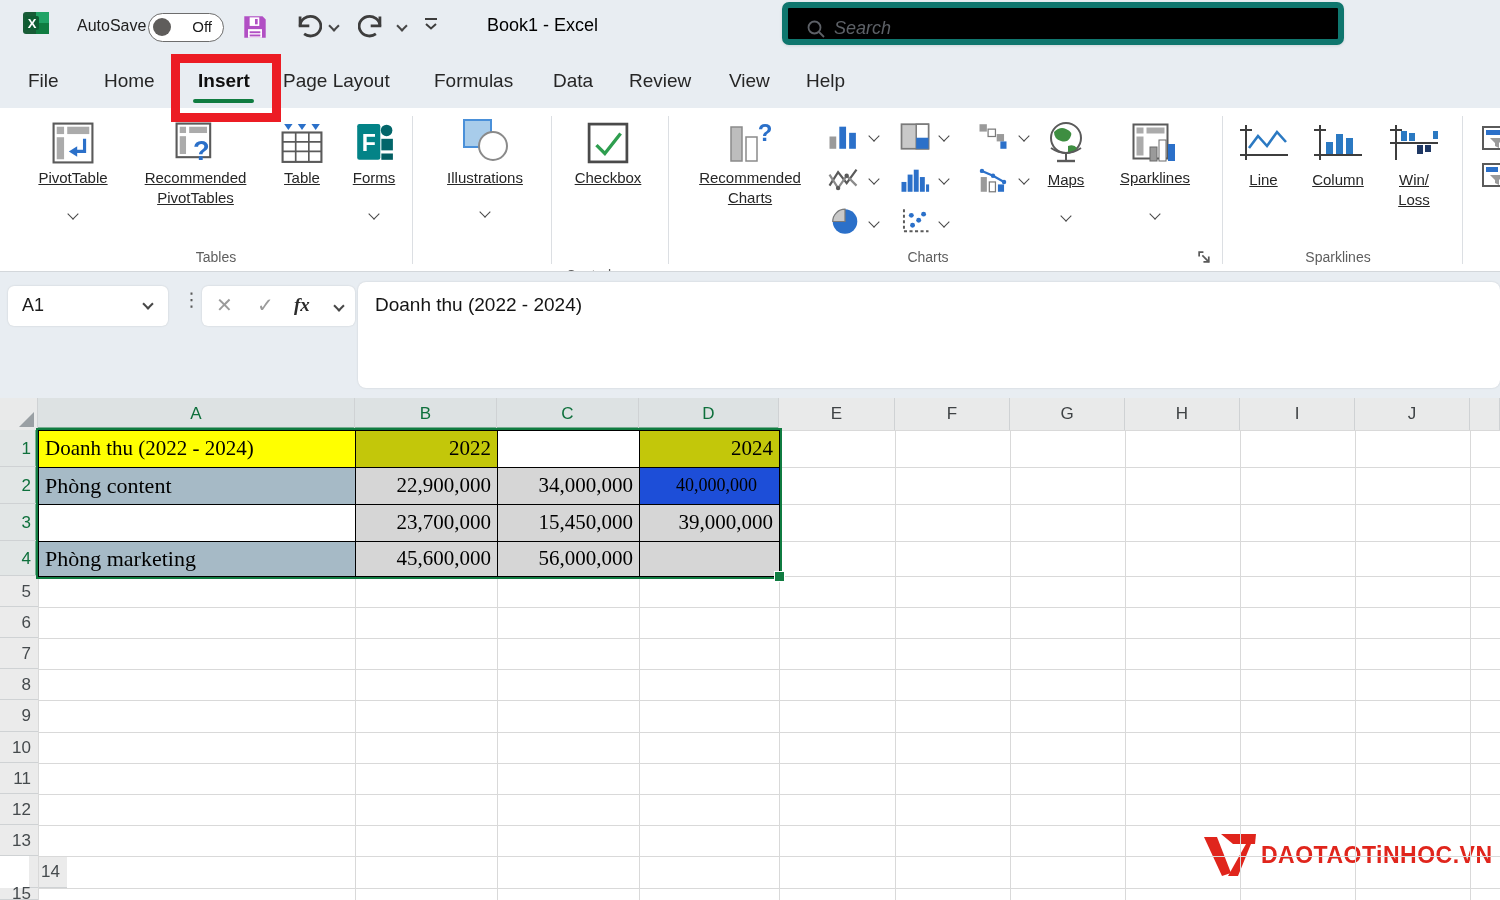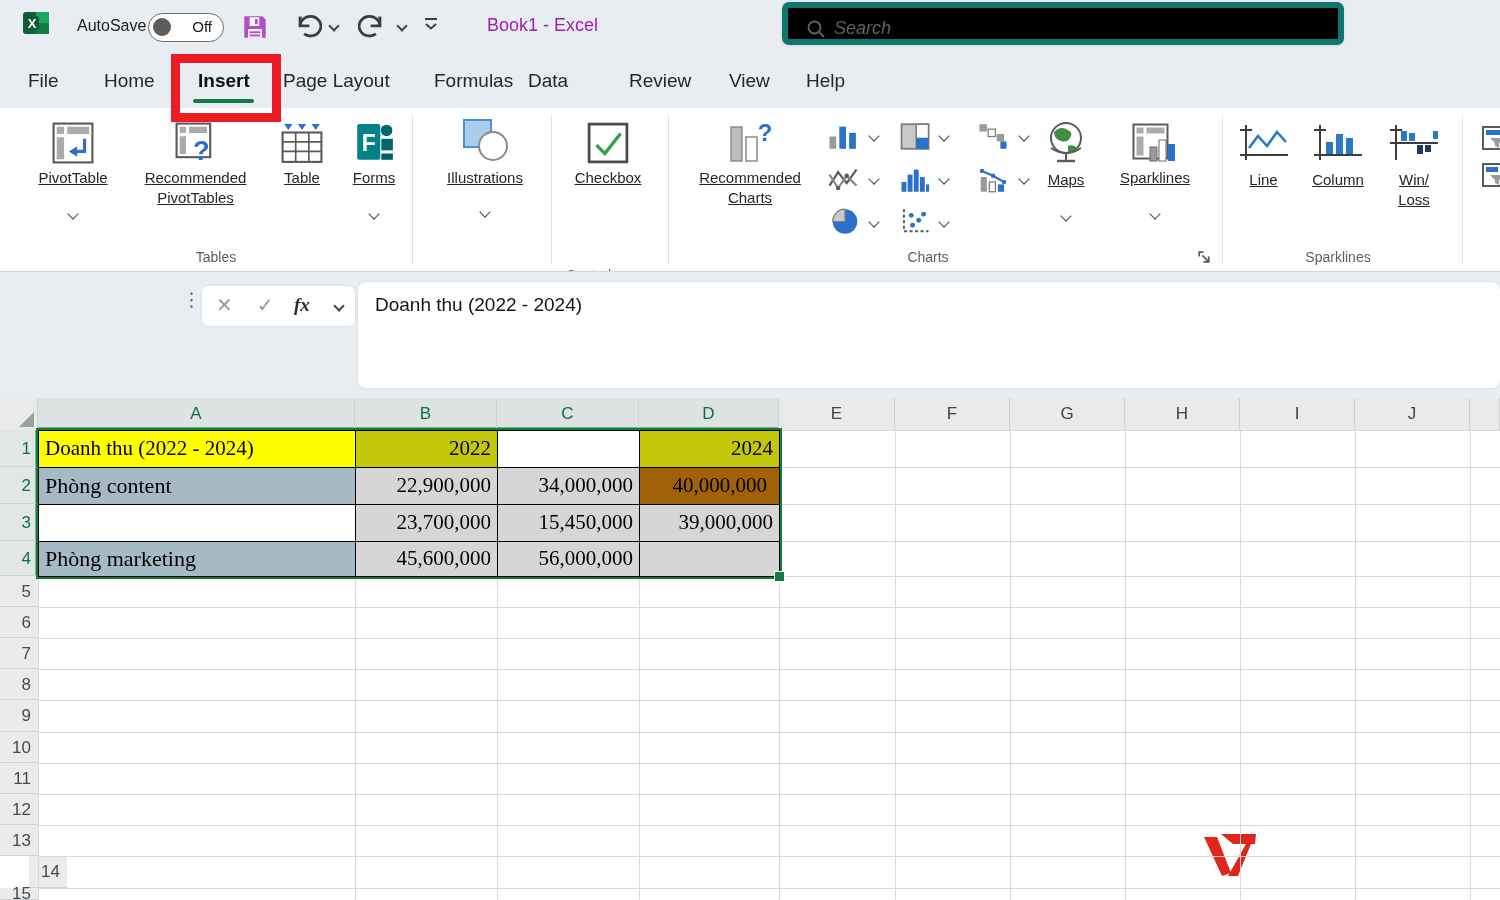--- a/index.html
+++ b/index.html
@@ -8,21 +8,21 @@
   .abs{position:absolute;}
 
   
   .titlebar{position:absolute;left:0;top:0;width:1500px;height:56px;background:#E8EDF2;}
   .tabrow{position:absolute;left:0;top:56px;width:1500px;height:52px;background:#E8EDF2;}
   .qa-label{font-size:16px;color:#202020;}
   .toggle{position:absolute;left:148px;top:13px;width:76px;height:29px;background:#fff;
           border:1.5px solid #6d6d6d;border-radius:15px;box-sizing:border-box;}
   .toggle .thumb{position:absolute;left:4px;top:3.5px;width:18px;height:18px;border-radius:50%;background:#5f5d5b;}
   .toggle .state{position:absolute;right:11px;top:4px;font-size:15px;color:#1b1b1b;}
-  .doc-title{font-size:18px;color:#a21caf;}
+  .doc-title{font-size:18px;color:#000000;}
   .searchbox{position:absolute;left:782px;top:2px;width:562px;height:43px;background:#000000;
              border:6px solid #0f766e;border-radius:7px;box-sizing:border-box;
              box-shadow:0 1px 3px rgba(0,0,0,.10);font-style:italic;}
   .searchbox .ph{position:absolute;left:46px;top:10px;font-size:18px;color:#5d6167;}
   .chev{display:inline-block;width:8px;height:8px;border-right:2px solid #474747;border-bottom:2px solid #474747;
         transform:rotate(45deg);}
   .chev.sm{width:6px;height:6px;}
 
   
   .rtab{position:absolute;top:14px;font-size:19px;color:#262626;cursor:default;}
@@ -131,21 +131,21 @@
       <span class="ph">Search</span>
     </div>
   </div>
 
   <div class="tabrow">
     <span class="rtab" style="left:28px;">File</span>
     <span class="rtab" style="left:104px;">Home</span>
     <span class="rtab active" style="left:198px;">Insert</span>
     <span class="rtab" style="left:283px;">Page Layout</span>
     <span class="rtab" style="left:434px;">Formulas</span>
-    <span class="rtab" style="left:528px;">Data</span>
+    <span class="rtab" style="left:553px;">Data</span>
     <span class="rtab" style="left:629px;">Review</span>
     <span class="rtab" style="left:729px;">View</span>
     <span class="rtab" style="left:806px;">Help</span>
     <div class="insert-underline"></div>
   </div>
   <div class="red-box"></div>
 
   <div class="ribbon">
 
     <div class="rb-item" style="left:37px;top:14px;width:72px;">
@@ -368,20 +368,24 @@
       <path d="M8 12 h14 l-5 5 v5 l-4 -2 v-3 z" fill="#9a9a9a"></path>
     </svg>
     <svg class="mini" style="left:1482px;top:55px;" width="28" height="24" viewBox="0 0 28 24">
       <rect x="1" y="1" width="26" height="22" fill="#fff" stroke="#5a5a5a" stroke-width="2"></rect>
       <rect x="4" y="4" width="12" height="5" fill="#2B70C9"></rect>
       <path d="M8 12 h14 l-5 5 v5 l-4 -2 v-3 z" fill="#9a9a9a"></path>
     </svg>
   </div>
 
   <div class="formularow">
+    <div class="namebox">
+      <span class="txt">A1</span>
+      <span class="chev sm abs" style="right:16px;top:14px;"></span>
+    </div>
     <span class="grip">⋮</span>
     <div class="fnbox">
       <span class="x">✕</span>
       <span class="ck">✓</span>
       <span class="fx">fx</span>
       <span class="chev sm abs" style="right:12px;top:16px;"></span>
     </div>
     <div class="formulainput">
       <span class="txt">Doanh thu (2022 - 2024)</span>
     </div>
@@ -392,20 +396,21 @@
       <div class="tri"></div>
     </div>
     <div class="headrule"></div>
 
     <div class="watermark">
       <svg width="54" height="46" viewBox="0 0 54 46">
         <polygon points="1,5 14,5 28,41 19,44" fill="#E0251C"></polygon>
         <polygon points="18,2 53,2 52,12 30,12" fill="#E0251C"></polygon>
         <polygon points="52,2 35,44 25,44 43,12" fill="#E0251C"></polygon>
       </svg>
+      <span class="wm-text">DAOTAOTiNHOC.VN</span>
     </div>
   <div class="colhead sel" style="left: 38px; width: 317px;">A</div>
       <div class="colhead sel" style="left: 355px; width: 142px;">B</div>
       <div class="colhead sel" style="left: 497px; width: 142px;">C</div>
       <div class="colhead sel" style="left: 639px; width: 140px;">D</div>
       <div class="colhead" style="left: 779px; width: 116px;">E</div>
       <div class="colhead" style="left: 895px; width: 115px;">F</div>
       <div class="colhead" style="left: 1010px; width: 115px;">G</div>
       <div class="colhead" style="left: 1125px; width: 115px;">H</div>
       <div class="colhead" style="left: 1240px; width: 115px;">I</div>
@@ -452,21 +457,21 @@
       <div class="gridline" style="left: 38px; top: 427px; width: 1462px; height: 1px;"></div>
       <div class="gridline" style="left: 38px; top: 458px; width: 1462px; height: 1px;"></div>
       <div class="gridline" style="left: 38px; top: 490px; width: 1462px; height: 1px;"></div>
       <div class="cell" style="left: 39px; top: 33px; width: 316px; height: 36px; background: rgb(255, 255, 0); font-size: 21px; line-height: 35px; text-align: left; padding-left: 6px;">Doanh thu (2022 - 2024)</div>
       <div class="cell" style="left: 356px; top: 33px; width: 141px; height: 36px; background: rgb(195, 199, 10); font-size: 21px; line-height: 35px; text-align: right; padding-right: 6px;">2022</div>
       <div class="cell" style="left: 498px; top: 33px; width: 141px; height: 36px; background: rgb(195, 199, 10); font-size: 19px; line-height: 35px; text-align: right; padding-right: 6px; margin-top: 48px;">2023</div>
       <div class="cell" style="left: 640px; top: 33px; width: 139px; height: 36px; background: rgb(195, 199, 10); font-size: 21px; line-height: 35px; text-align: right; padding-right: 6px;">2024</div>
       <div class="cell" style="left: 39px; top: 70px; width: 316px; height: 36px; background: rgb(166, 186, 198); font-size: 22px; line-height: 35px; text-align: left; padding-left: 6px;">Phòng content</div>
       <div class="cell" style="left: 356px; top: 70px; width: 141px; height: 36px; background: rgb(214, 214, 214); font-size: 21px; line-height: 35px; text-align: right; padding-right: 6px;">22,900,000</div>
       <div class="cell" style="left: 498px; top: 70px; width: 141px; height: 36px; background: rgb(214, 214, 214); font-size: 21px; line-height: 35px; text-align: right; padding-right: 6px;">34,000,000</div>
-      <div class="cell" style="left: 640px; top: 70px; width: 139px; height: 36px; background: #a16207; font-size: 21px; line-height: 35px; text-align: right; padding-right: 12px;">40,000,000</div>
+      <div class="cell" style="left: 640px; top: 70px; width: 139px; height: 36px; background: #1d4ed8; font-size: 18px; line-height: 35px; text-align: right; padding-right: 22px;">40,000,000</div>
       <div class="cell" style="left: 356px; top: 107px; width: 141px; height: 36px; background: rgb(214, 214, 214); font-size: 21px; line-height: 35px; text-align: right; padding-right: 6px;">23,700,000</div>
       <div class="cell" style="left: 498px; top: 107px; width: 141px; height: 36px; background: rgb(214, 214, 214); font-size: 21px; line-height: 35px; text-align: right; padding-right: 6px;">15,450,000</div>
       <div class="cell" style="left: 640px; top: 107px; width: 139px; height: 36px; background: rgb(214, 214, 214); font-size: 21px; line-height: 35px; text-align: right; padding-right: 6px;">39,000,000</div>
       <div class="cell" style="left: 39px; top: 144px; width: 316px; height: 34px; background: rgb(166, 186, 198); font-size: 22px; line-height: 33px; text-align: left; padding-left: 6px;">Phòng marketing</div>
       <div class="cell" style="left: 356px; top: 144px; width: 141px; height: 34px; background: rgb(214, 214, 214); font-size: 21px; line-height: 33px; text-align: right; padding-right: 6px;">45,600,000</div>
       <div class="cell" style="left: 498px; top: 144px; width: 141px; height: 34px; background: rgb(214, 214, 214); font-size: 21px; line-height: 33px; text-align: right; padding-right: 6px;">56,000,000</div>
       <div class="cell" style="left: 640px; top: 144px; width: 139px; height: 34px; background: rgb(214, 214, 214); font-size: 21px; line-height: 33px; text-align: right; padding-right: 6px;"></div>
       <div class="blackline" style="left: 38px; top: 32px; width: 1px; height: 147px;"></div>
       <div class="blackline" style="left: 355px; top: 32px; width: 1px; height: 147px;"></div>
       <div class="blackline" style="left: 497px; top: 32px; width: 1px; height: 147px;"></div>

